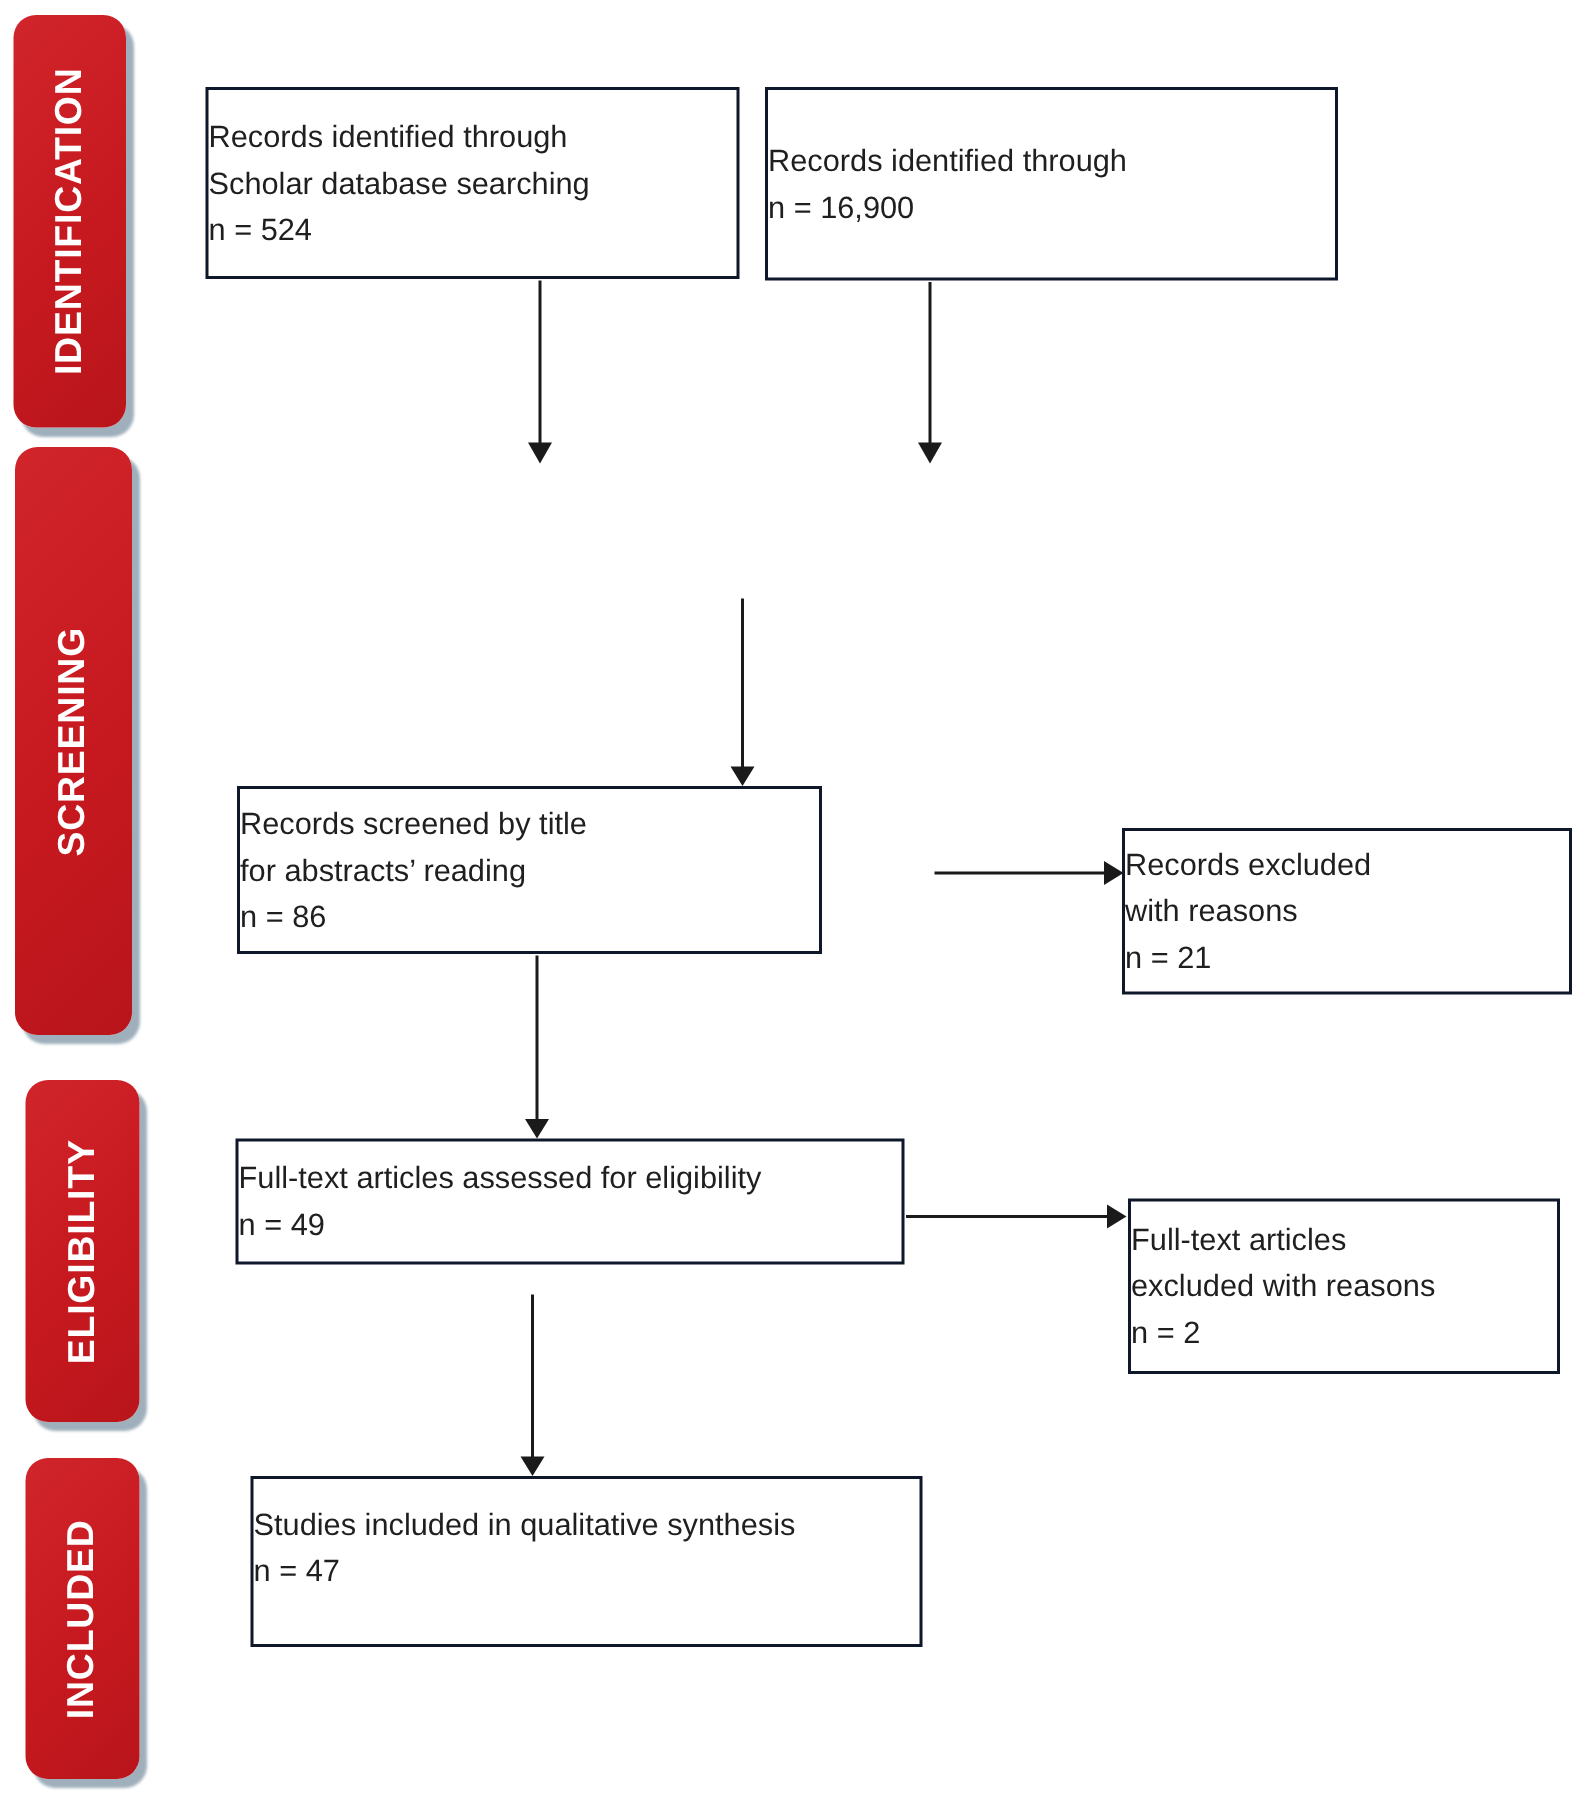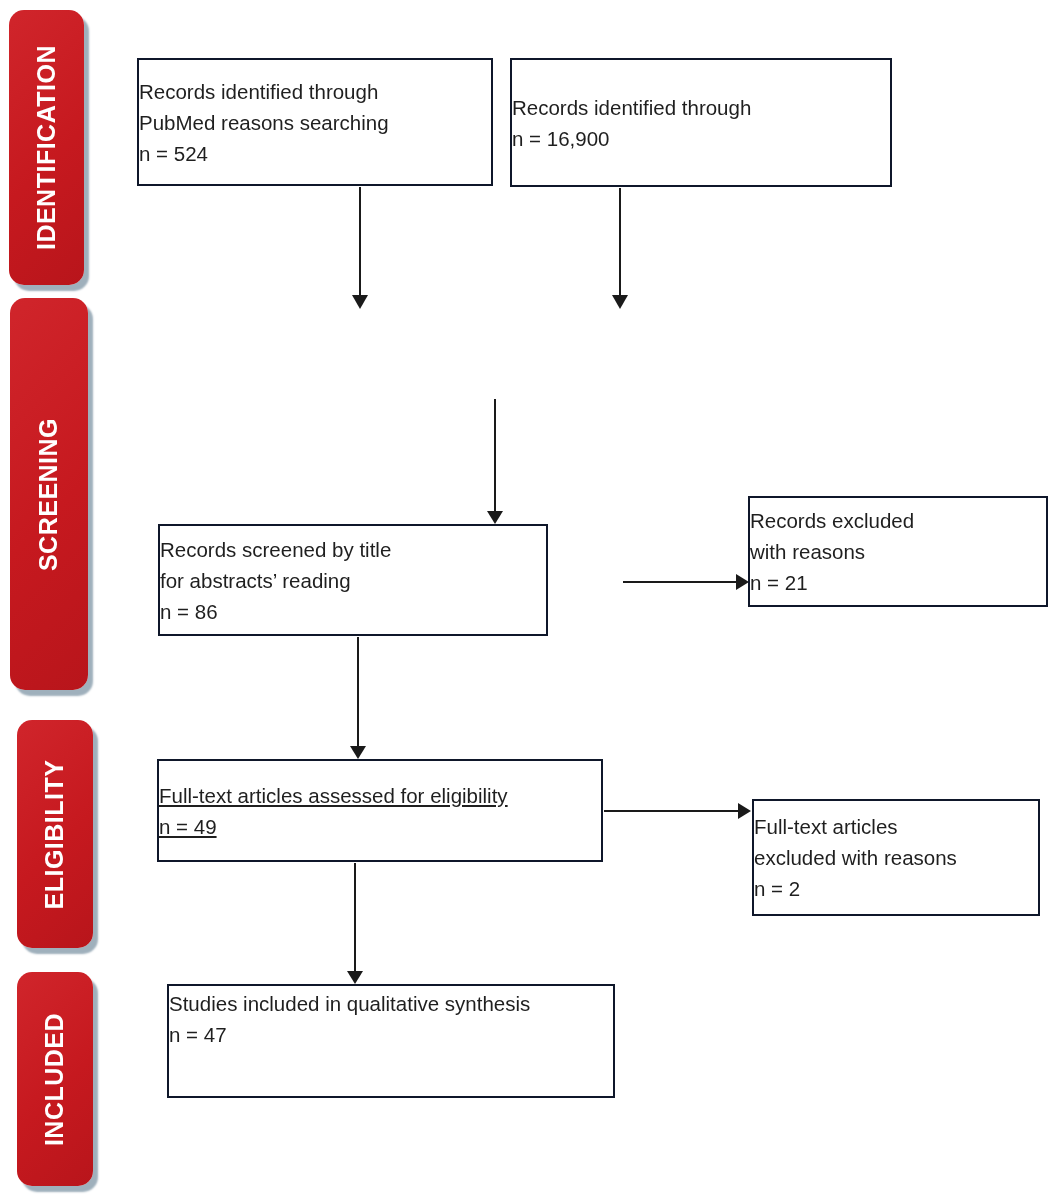--- a/index.html
+++ b/index.html
@@ -33,21 +33,21 @@
     background:#ffffff;
     border:2px solid #0f172a;
     box-sizing:border-box;
     display:flex;flex-direction:column;
     align-items:flex-start;justify-content:center;
     text-align:center;
     color:#1f1f1f;
     font-size:20.5px;
     line-height:31px;
   }
-  .fbox.top-align{justify-content:flex-start;padding-top:2px;}
+  .fbox.top-align{justify-content:flex-start;padding-top:15px;}
   .fbox span{display:block;}
   
   .arrows{
     position:absolute;left:0;top:0;width:1054px;height:1200px;
     pointer-events:none;
   }
 </style>
 </head>
 <body>
 
@@ -85,43 +85,43 @@
   <div class="stage" style="left:17px;top:720px;width:76px;height:228px;">
     <span class="stage-label">ELIGIBILITY</span>
   </div>
 
   <div class="stage" style="left:17px;top:972px;width:76px;height:214px;">
     <span class="stage-label">INCLUDED</span>
   </div>
 
   <div class="fbox" style="left:137px;top:58px;width:356px;height:128px;">
     <span>Records identified through</span>
-    <span>PubMed reasons searching</span>
+    <span>Scholar database searching</span>
     <span>n = 524</span>
   </div>
 
   <div class="fbox" style="left:510px;top:58px;width:382px;height:129px;">
     <span>Records identified through</span>
     <span>n = 16,900</span>
   </div>
 
 
   <div class="fbox" style="left:158px;top:524px;width:390px;height:112px;">
     <span>Records screened by title</span>
     <span>for abstracts’ reading</span>
     <span>n = 86</span>
   </div>
 
-  <div class="fbox" style="left:748px;top:496px;width:300px;height:111px;">
+  <div class="fbox" style="left:748px;top:552px;width:300px;height:111px;">
     <span>Records excluded</span>
     <span>with reasons</span>
     <span>n = 21</span>
   </div>
 
-  <div class="fbox" style="left:157px;top:759px;width:446px;height:103px;text-decoration:underline;">
+  <div class="fbox" style="left:157px;top:759px;width:446px;height:84px;">
     <span>Full-text articles assessed for eligibility</span>
     <span>n = 49</span>
   </div>
 
   <div class="fbox" style="left:752px;top:759px;width:288px;height:117px;margin-top:40px;">
     <span>Full-text articles</span>
     <span>excluded with reasons</span>
     <span>n = 2</span>
   </div>
 

